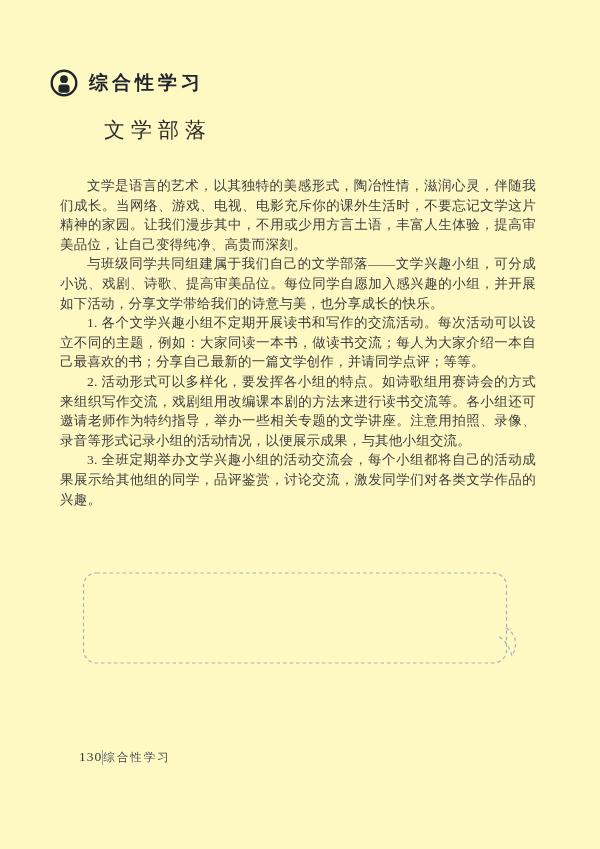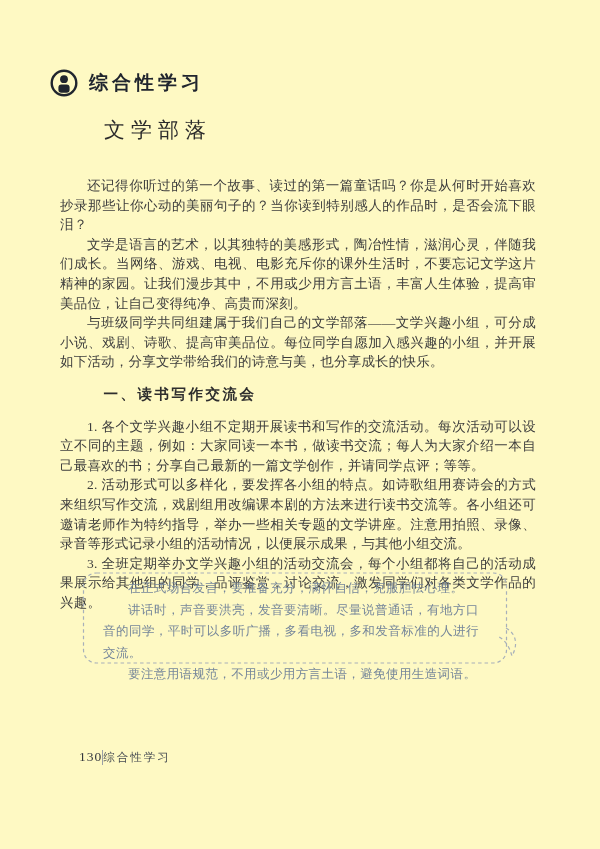--- a/index.html
+++ b/index.html
@@ -69,41 +69,34 @@
       <circle cx="14" cy="14" r="12.3" fill="none" stroke="#20252e" stroke-width="2.4"></circle>
       <circle cx="14" cy="10.2" r="3.9" fill="#20252e"></circle>
       <rect x="8.4" y="15.6" width="11.2" height="8.2" rx="3" fill="#20252e"></rect>
     </svg>
     <span class="unit-header-label">综合性学习</span>
   </div>
 
   <h1 class="page-title">文学部落</h1>
 
   <div class="content">
-    <p>还记得你听过的第一个故事、读过的第一篇童话吗？你是从何时开始喜欢抄录那些让你心动的美丽句子的？当你读到特别感人的作品时，是否会流下眼泪？</p>
     <p>文学是语言的艺术，以其独特的美感形式，陶冶性情，滋润心灵，伴随我们成长。当网络、游戏、电视、电影充斥你的课外生活时，不要忘记文学这片精神的家园。让我们漫步其中，不用或少用方言土语，丰富人生体验，提高审美品位，让自己变得纯净、高贵而深刻。</p>
     <p>与班级同学共同组建属于我们自己的文学部落——文学兴趣小组，可分成小说、戏剧、诗歌、提高审美品位。每位同学自愿加入感兴趣的小组，并开展如下活动，分享文学带给我们的诗意与美，也分享成长的快乐。</p>
 
-    <h2 class="section-heading">一、读书写作交流会</h2>
 
     <p>1. 各个文学兴趣小组不定期开展读书和写作的交流活动。每次活动可以设立不同的主题，例如：大家同读一本书，做读书交流；每人为大家介绍一本自己最喜欢的书；分享自己最新的一篇文学创作，并请同学点评；等等。</p>
     <p>2. 活动形式可以多样化，要发挥各小组的特点。如诗歌组用赛诗会的方式来组织写作交流，戏剧组用改编课本剧的方法来进行读书交流等。各小组还可邀请老师作为特约指导，举办一些相关专题的文学讲座。注意用拍照、录像、录音等形式记录小组的活动情况，以便展示成果，与其他小组交流。</p>
     <p>3. 全班定期举办文学兴趣小组的活动交流会，每个小组都将自己的活动成果展示给其他组的同学，品评鉴赏，讨论交流，激发同学们对各类文学作品的兴趣。</p>
   </div>
 
   <div class="tip-bubble">
     <svg class="bubble-border" width="445" height="105" viewBox="0 0 445 105" xmlns="http://www.w3.org/2000/svg" aria-hidden="true">
       <rect x="1.5" y="3" width="423" height="90" rx="13" fill="none" stroke="#a7b0ba" stroke-width="1.2" stroke-dasharray="3.5,3"></rect>
       <path d="M 424 58 C 433 63 437 73 430 86 C 427 76 423 70 417 67" fill="none" stroke="#a7b0ba" stroke-width="1.2" stroke-dasharray="3.5,3"></path>
     </svg>
-    <div class="bubble-text">
-      <p>在正式场合发言，要准备充分，满怀自信，克服胆怯心理。</p>
-      <p>讲话时，声音要洪亮，发音要清晰。尽量说普通话，有地方口音的同学，平时可以多听广播，多看电视，多和发音标准的人进行交流。</p>
-      <p>要注意用语规范，不用或少用方言土语，避免使用生造词语。</p>
-    </div>
   </div>
 
   <div class="page-footer">
     <span class="footer-page-number">130</span>
     <span class="footer-divider"></span>
     <span class="footer-label">综合性学习</span>
   </div>
 
 </div>
 

